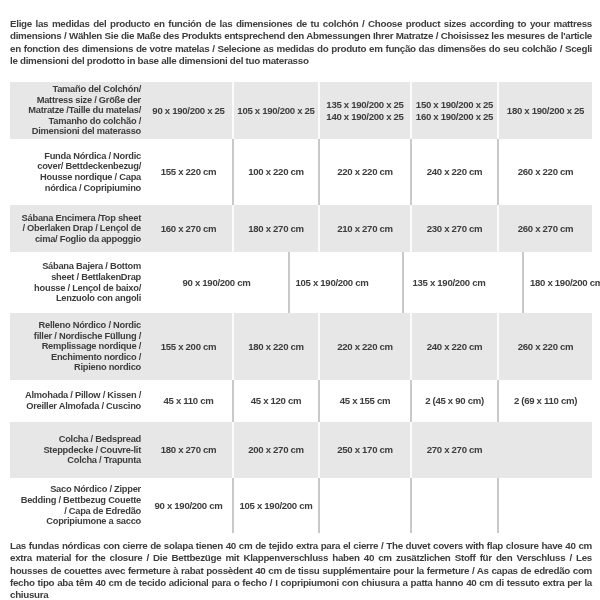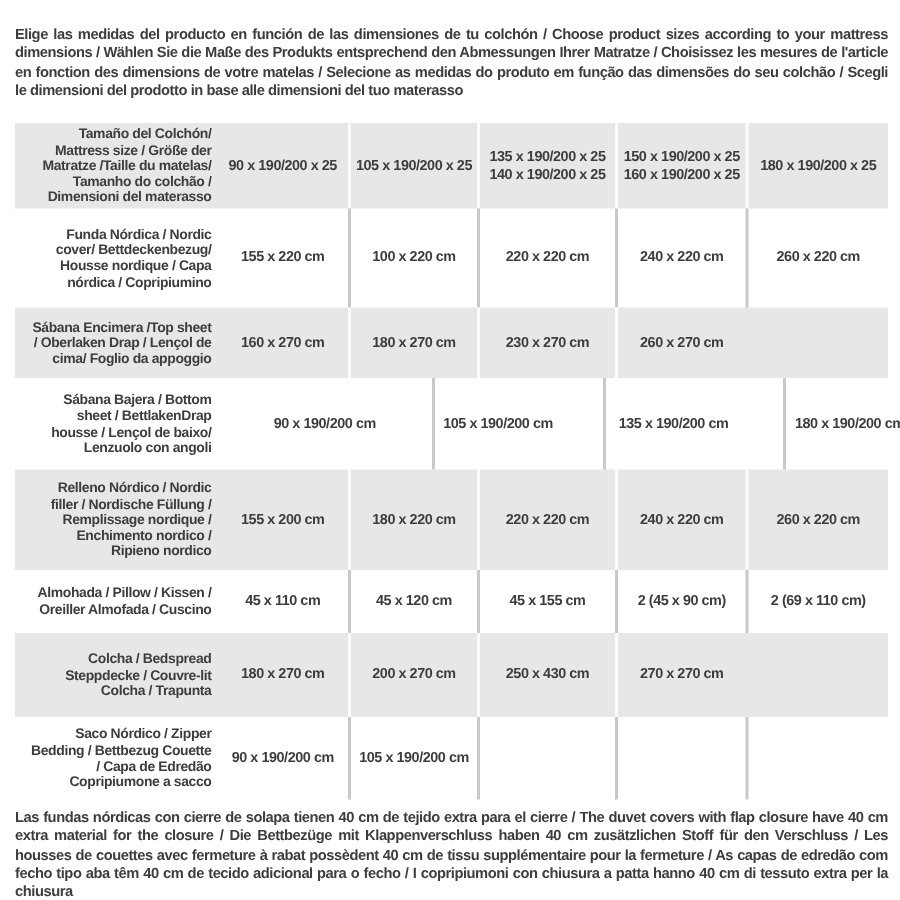--- a/index.html
+++ b/index.html
@@ -107,20 +107,21 @@
       <div class="cell data v">100 x 220 cm</div>
       <div class="cell data v">220 x 220 cm</div>
       <div class="cell data v">240 x 220 cm</div>
       <div class="cell data v">260 x 220 cm</div>
     </div>
 
     <div class="row gray">
       <div class="cell label">Sábana Encimera /Top sheet / Oberlaken Drap / Lençol de cima/ Foglio da appoggio</div>
       <div class="cell data">160 x 270 cm</div>
       <div class="cell data v">180 x 270 cm</div>
+      <div class="cell data v">210 x 270 cm</div>
       <div class="cell data v">230 x 270 cm</div>
       <div class="cell data v">260 x 270 cm</div>
     </div>
 
     <div class="row">
       <div class="cell label">Sábana Bajera / Bottom sheet / BettlakenDrap housse / Lençol de baixo/ Lenzuolo con angoli</div>
       <div class="cell data">90 x 190/200 cm</div>
       <div class="cell data v">105 x 190/200 cm</div>
       <div class="cell data v">135 x 190/200 cm</div>
       <div class="cell data v">180 x 190/200 cm</div>
@@ -141,21 +142,21 @@
       <div class="cell data v">45 x 120 cm</div>
       <div class="cell data v">45 x 155 cm</div>
       <div class="cell data v">2 (45 x 90 cm)</div>
       <div class="cell data v">2 (69 x 110 cm)</div>
     </div>
 
     <div class="row gray">
       <div class="cell label">Colcha / Bedspread Steppdecke / Couvre-lit Colcha / Trapunta</div>
       <div class="cell data">180 x 270 cm</div>
       <div class="cell data v">200 x 270 cm</div>
-      <div class="cell data v">250 x 430 cm</div>
+      <div class="cell data v">250 x 170 cm</div>
       <div class="cell data v">270 x 270 cm</div>
     </div>
 
     <div class="row">
       <div class="cell label">Saco Nórdico / Zipper Bedding / Bettbezug Couette / Capa de Edredão Copripiumone a sacco</div>
       <div class="cell data">90 x 190/200 cm</div>
       <div class="cell data v">105 x 190/200 cm</div>
       <div class="cell data v"></div>
       <div class="cell data v"></div>
       <div class="cell data v"></div>

